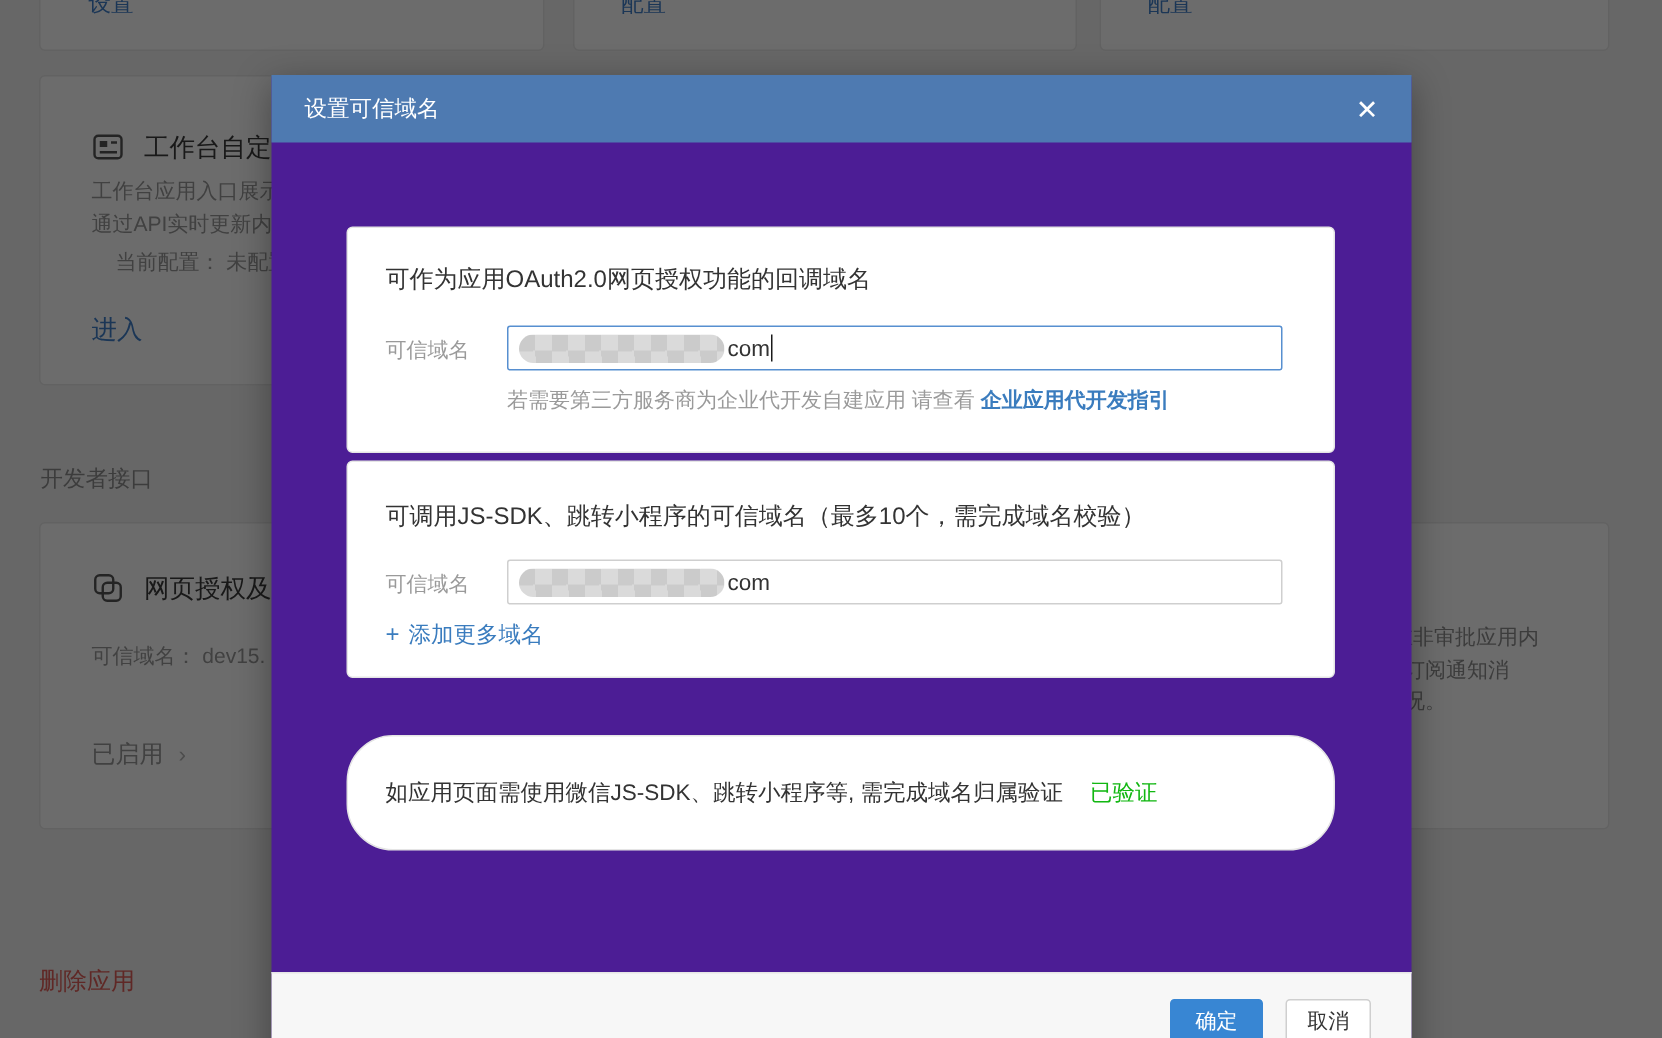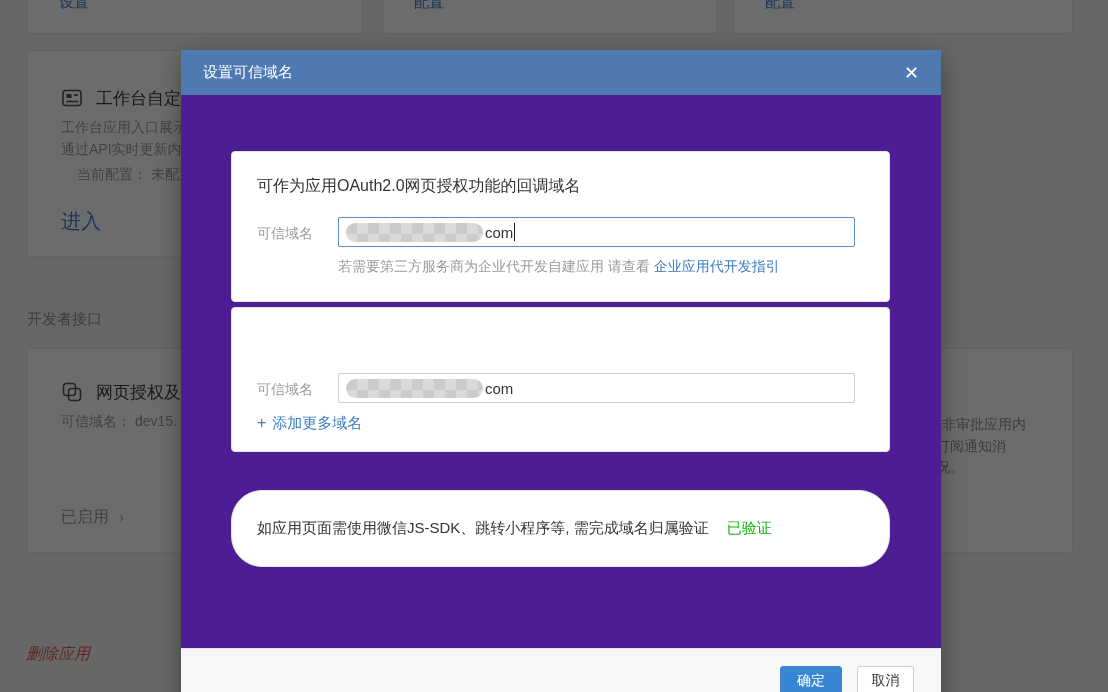--- a/index.html
+++ b/index.html
@@ -38,21 +38,21 @@
   .fake-input { position:absolute; left:106px; width:517px; height:30px; border:1px solid #cfcfcf;
                 border-radius:2px; background:#fff; display:flex; align-items:center; padding:0 7px;
                 font-size:15px; color:#333; cursor:text; }
   .fake-input.focused { border-color:#578fd0; }
   .redact { display:inline-block; width:137px; height:19px; border-radius:10px; margin-right:2px;
             background: repeating-conic-gradient(#dadada 0% 25%, #cbcbcb 0% 50%) 0 0 / 22px 22px; }
   .caret { display:inline-block; width:1px; height:18px; background:#1a1a1a; margin-left:1px;
            animation: blink 1s steps(1) infinite; }
   @keyframes blink { 50% { opacity:0; } }
   .helper { position:absolute; left:106px; color:#9a9a9a; font-size:14px; white-space:nowrap; }
-  .modal-link { color:#3a7cbe; text-decoration:none; cursor:pointer; }
+  .modal-link { color:#3a7cbe; text-decoration:none; cursor:pointer;font-weight:bold; }
   .add-row { position:absolute; left:25px; color:#3a7cbe; font-size:15px; cursor:pointer; white-space:nowrap; }
   .plus { font-size:16px; margin-right:6px; }
   .verify-row { position:absolute; left:25px; top:28px; color:#333; font-size:15px; white-space:nowrap; }
   .verified { color:#12b712; margin-left:18px; cursor:pointer; }
   .modal-footer { position:absolute; left:0; right:0; bottom:0; height:64px; background:#f7f7f7;
                   border-top:1px solid #e6e6e6; display:flex; align-items:center;
                   justify-content:flex-end; padding-right:27px; gap:15px; }
   .btn { height:30px; border-radius:3px; font-size:14px; cursor:pointer;
          font-family:"Liberation Sans","DejaVu Sans",sans-serif; }
   .btn-primary { width:62px; background:#3886d3; border:1px solid #3886d3; color:#fff; }
@@ -79,44 +79,44 @@
           <rect x="2" y="3.5" width="18" height="15" rx="2.5"></rect>
           <rect x="5.5" y="7" width="5" height="4" fill="#555" stroke="none"></rect>
           <line x1="13" y1="8" x2="17" y2="8"></line>
           <line x1="5.5" y1="14.5" x2="17" y2="14.5"></line>
         </svg>
     </span>
     <span class="bg-title abs" style="left:69px; top:36px;">工作台自定义</span>
     <span class="bg-text abs" style="left:34px; top:68px;">工作台应用入口展示方式</span>
     <span class="bg-text abs" style="left:34px; top:90px;">通过API实时更新内容</span>
     <span class="bg-text abs" style="left:50px; top:115px;">当前配置： 未配置</span>
-    <a class="bg-link abs" style="left:34px; top:157px; font-size:20px;">进入</a>
+    <a class="bg-link abs" style="left:34px; top:157px; font-size:17px;">进入</a>
   </div>
 
   <span class="section-heading abs" style="left:27px; top:310px;">开发者接口</span>
 
   <div class="card" style="left:26px; top:348px; width:337px; height:205px;">
     <span class="icon-box" style="left:34px; top:32px;">
       <svg viewBox="0 0 22 22">
           <rect x="2.5" y="2.5" width="12" height="12" rx="3"></rect>
           <rect x="7.5" y="7.5" width="12" height="12" rx="3"></rect>
         </svg>
     </span>
     <span class="bg-title abs" style="left:69px; top:32px;">网页授权及JS-SDK</span>
-    <span class="bg-text abs" style="left:34px; top:64px;">可信域名： dev15.</span>
-    <span class="abs" style="left:34px; top:158px; color:#9a9a9a; font-size:16px; cursor:pointer;"><span>已启用</span><span class="chev">›</span></span>
+    <span class="bg-text abs" style="left:34px; top:80px;">可信域名： dev15.</span>
+    <span class="abs" style="left:34px; top:144px; color:#9a9a9a; font-size:16px; cursor:pointer;"><span>已启用</span><span class="chev">›</span></span>
   </div>
 
   <div class="card" style="left:733px; top:348px; width:340px; height:205px;">
     <span class="bg-text abs" style="left:194px; top:67px; color:#8f8f8f;">在非审批应用内</span>
     <span class="bg-text abs" style="left:188px; top:89px; color:#8f8f8f;">能订阅通知消</span>
     <span class="bg-text abs" style="left:202px; top:110px; color:#8f8f8f;">况。</span>
   </div>
 
-  <a class="delete-link abs" style="left:26px; top:644px;font-style:italic;">删除应用</a>
+  <a class="delete-link abs" style="left:26px; top:644px;">删除应用</a>
 
   <div class="overlay"></div>
 
   <div class="modal">
     <div class="modal-header">
       <span class="modal-title">设置可信域名</span>
       <span class="modal-close">✕</span>
     </div>
 
     <div class="secbox s1">
@@ -126,20 +126,21 @@
         <span class="redact"></span>
           <span>com</span>
           <span class="caret"></span>
       </div>
       <div class="helper" style="top:106px;">
         <span>若需要第三方服务商为企业代开发自建应用 请查看 </span><a class="modal-link">企业应用代开发指引</a>
       </div>
     </div>
 
     <div class="secbox s2">
+      <div class="sec-title" style="top:26px;">可调用JS-SDK、跳转小程序的可信域名（最多10个，需完成域名校验）</div>
       <div class="field-label" style="top:73px;">可信域名</div>
       <div class="fake-input" style="top:65px;">
         <span class="redact"></span>
           <span>com</span>
       </div>
       <div class="add-row" style="top:106px;">
         <span class="plus">+</span><span>添加更多域名</span>
       </div>
     </div>
 

